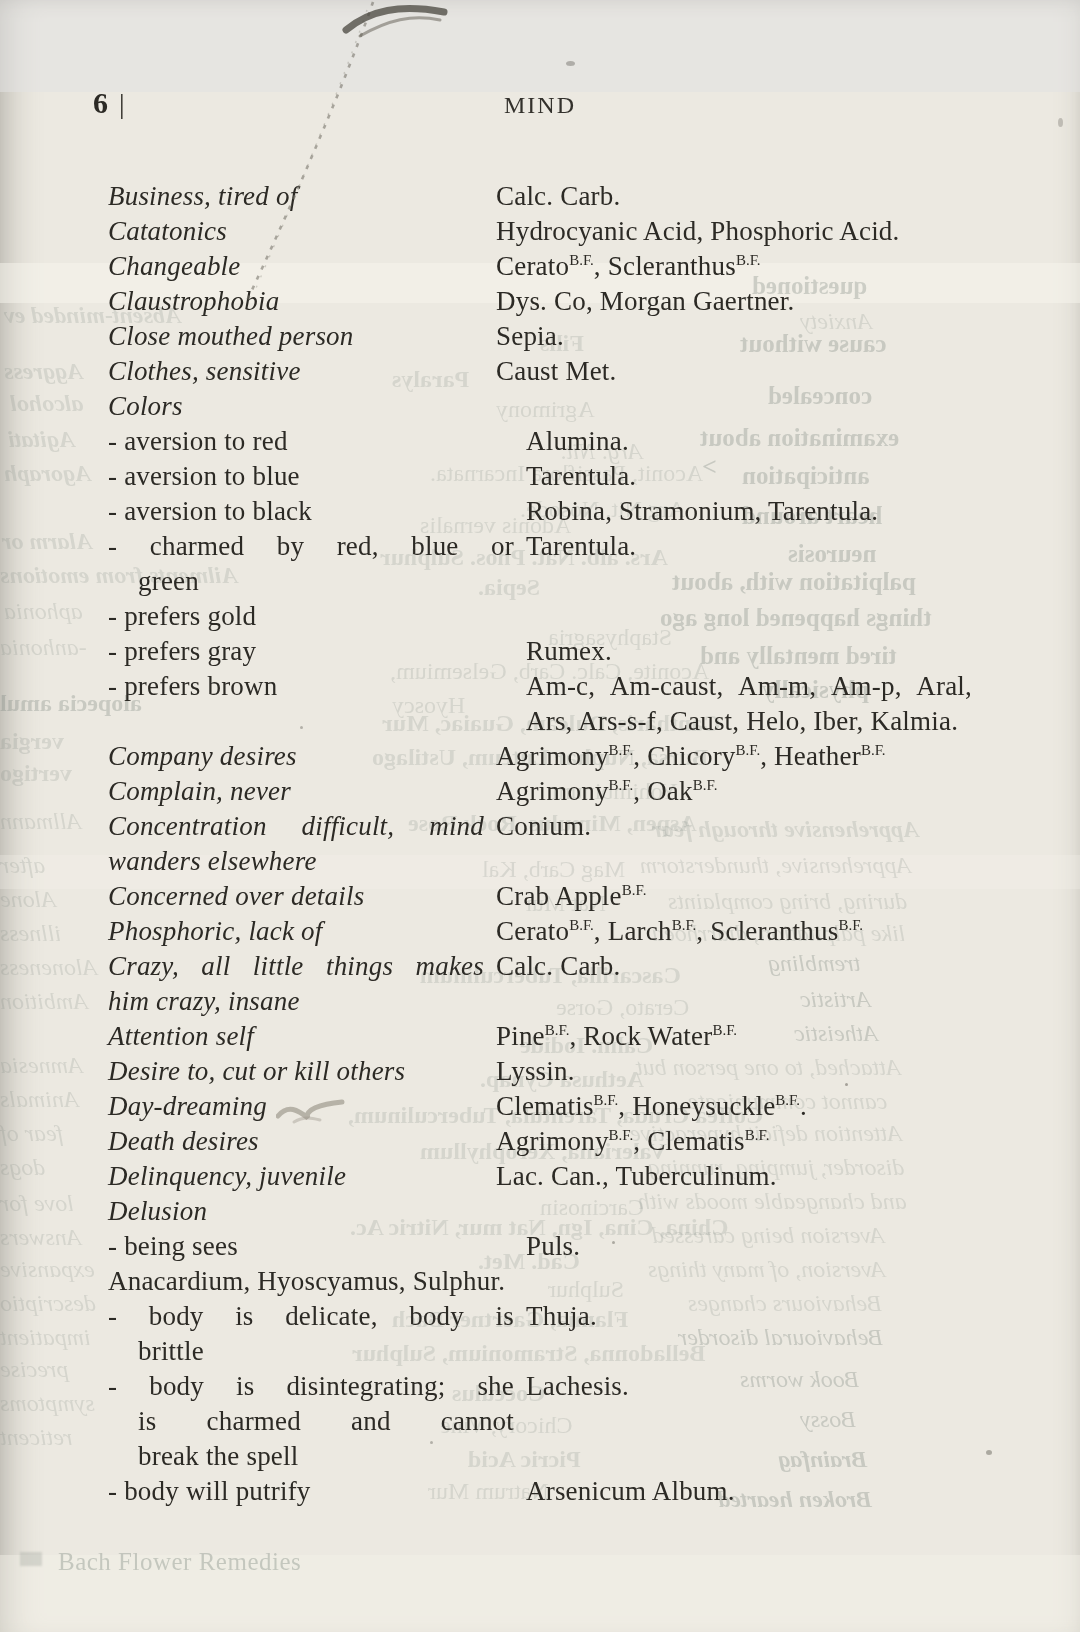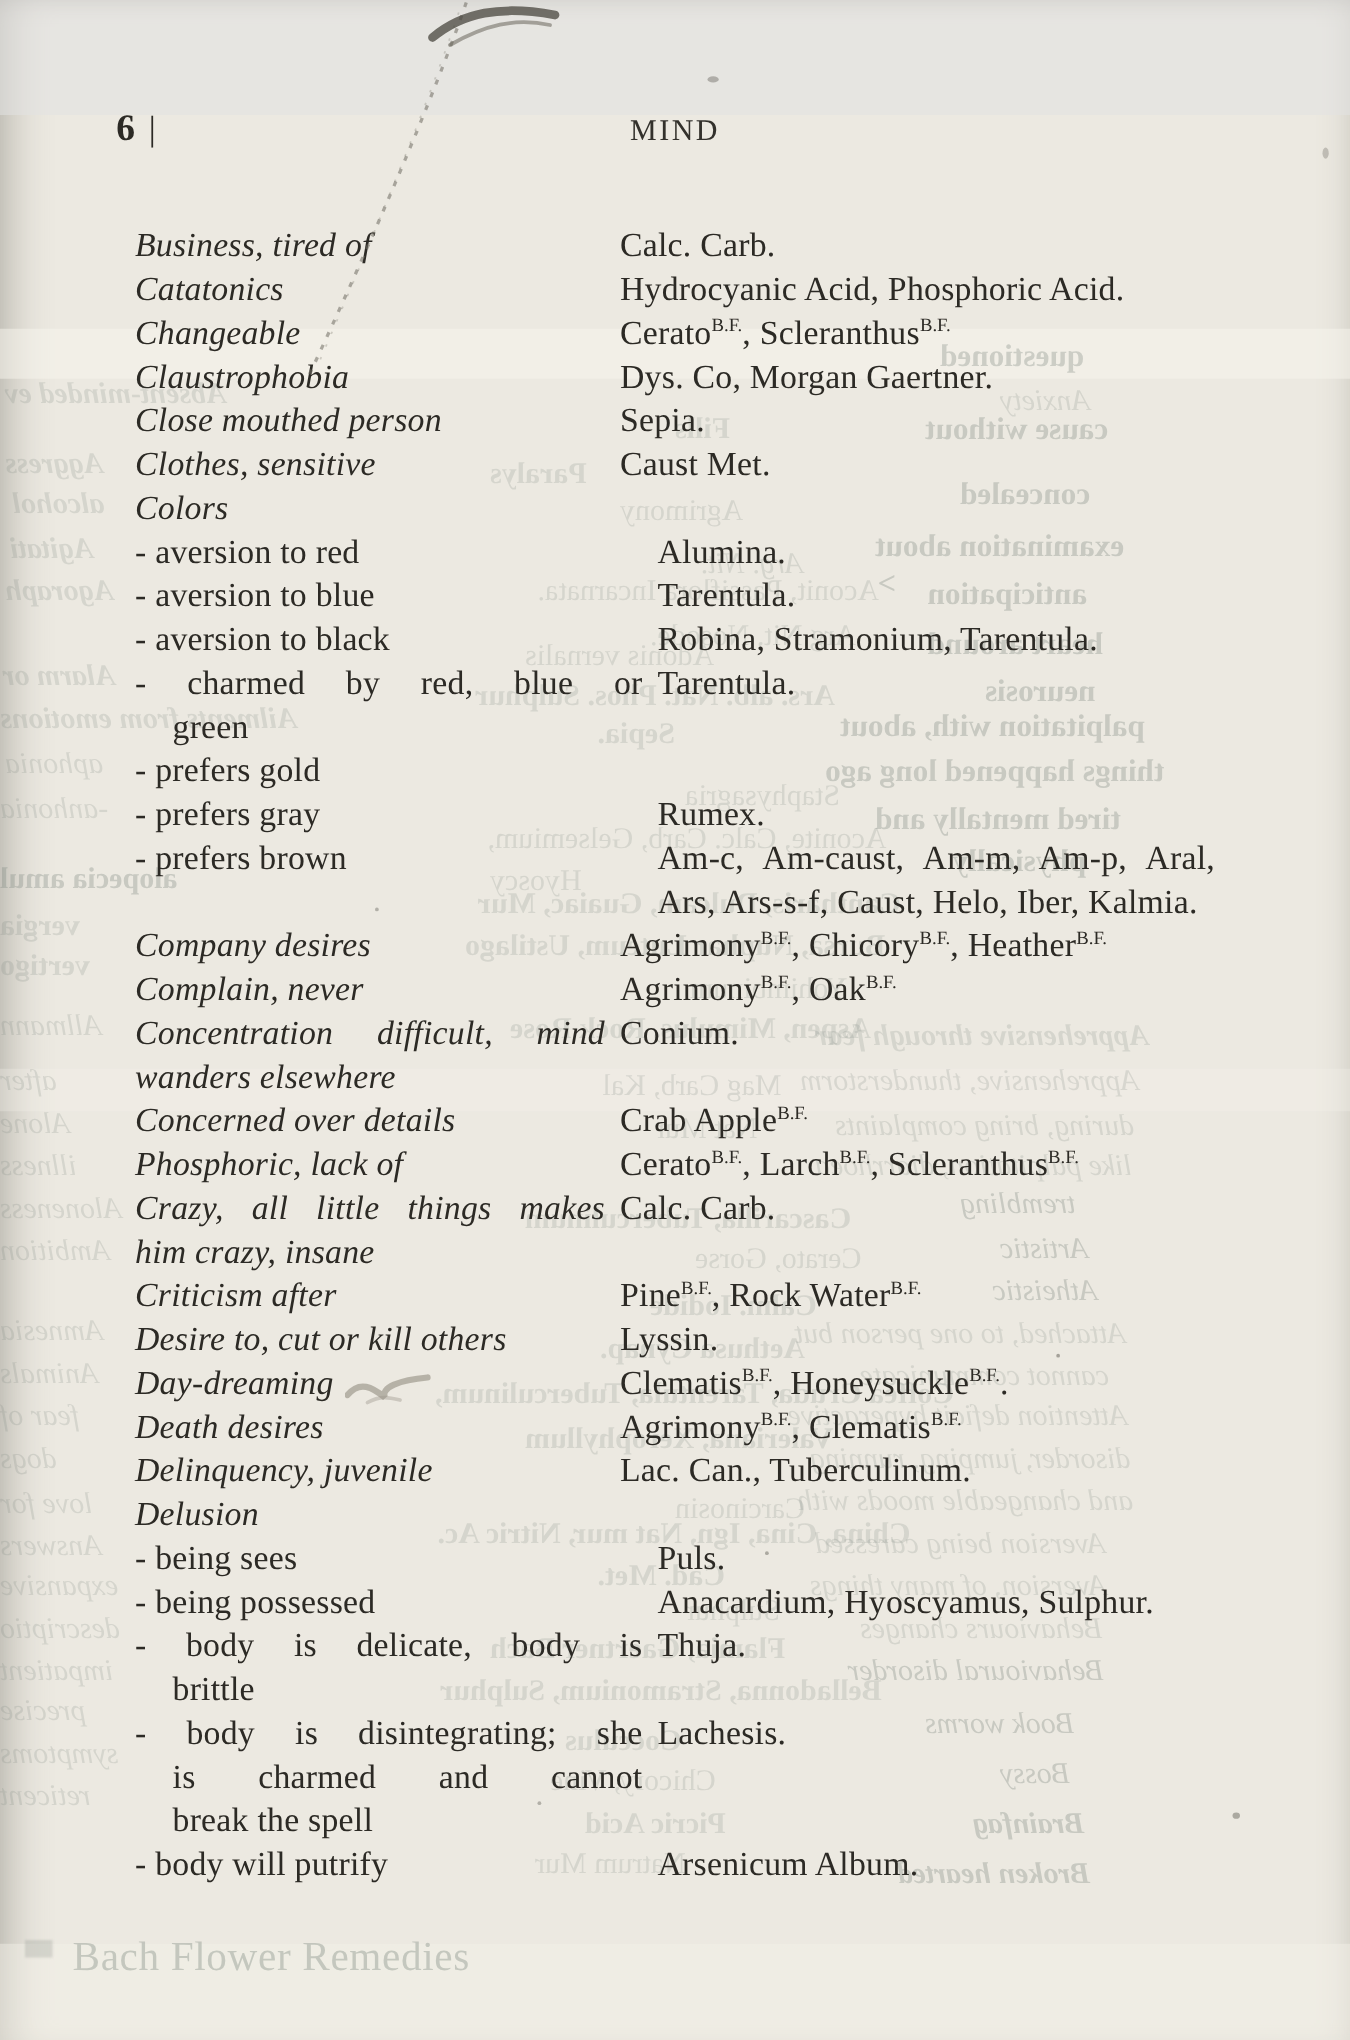--- a/index.html
+++ b/index.html
@@ -38,21 +38,21 @@
   sup.bf{font-size:15px;letter-spacing:0;vertical-align:super;line-height:0;}
 
   
   .bleed{position:absolute;display:inline-block;transform:scaleX(-1);
     color:#76817a;filter:blur(.6px);white-space:nowrap;pointer-events:none;}
   .bleed.b1{opacity:.30;}
   .bleed.b2{opacity:.19;}
   .bleed.it{font-style:italic;}
   .bleed.bold{font-weight:bold;}
 
-  .footnote{position:absolute;left:58px;top:1548px;font-size:33px;color:#8b958c;
+  .footnote{position:absolute;left:58px;top:1548px;font-size:25px;color:#8b958c;
     opacity:.42;filter:blur(.5px);letter-spacing:.5px;}
   .footnote-mark{position:absolute;left:20px;top:1552px;width:22px;height:14px;
     background:rgba(130,140,132,.25);filter:blur(1px);}
 
   
   .artifact{position:absolute;pointer-events:none;}
   .speck{position:absolute;border-radius:50%;background:#5d5a52;pointer-events:none;}
 </style>
 </head>
 <body>
@@ -323,21 +323,21 @@
         <div class="sym it">
           <div class="line first just">Crazy, all little things makes</div>
           <div class="line">him crazy, insane</div>
         </div>
         <div class="rem">
           <div class="line">Calc. Carb.</div>
         </div>
       </div>
       <div class="row">
         <div class="sym it">
-          <div class="line first">Criticism after</div>
+          <div class="line first">Attention self</div>
         </div>
         <div class="rem">
           <div class="line">Pine<sup class="bf">B.F.</sup>, Rock Water<sup class="bf">B.F.</sup></div>
         </div>
       </div>
       <div class="row">
         <div class="sym it">
           <div class="line first">Desire to, cut or kill others</div>
         </div>
         <div class="rem">
@@ -376,23 +376,20 @@
       </div>
       <div class="row sub">
         <div class="sym">
           <div class="line first">- being sees</div>
         </div>
         <div class="rem">
           <div class="line">Puls.</div>
         </div>
       </div>
       <div class="row sub">
-        <div class="sym">
-          <div class="line first">- being possessed</div>
-        </div>
         <div class="rem">
           <div class="line">Anacardium, Hyoscyamus, Sulphur.</div>
         </div>
       </div>
       <div class="row sub">
         <div class="sym">
           <div class="line first just">- body is delicate, body is</div>
           <div class="line">brittle</div>
         </div>
         <div class="rem">

